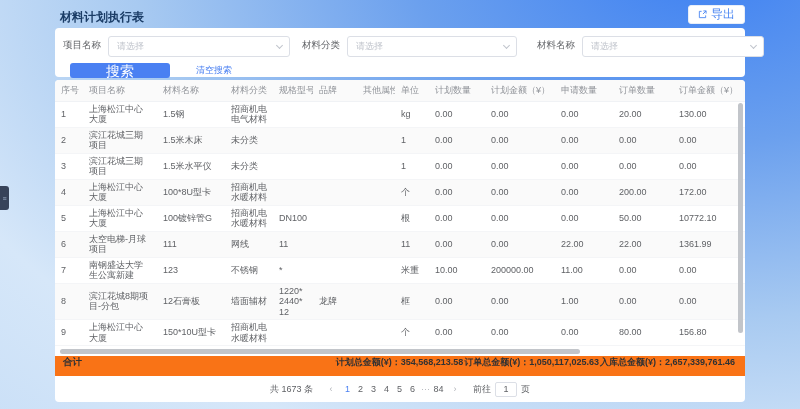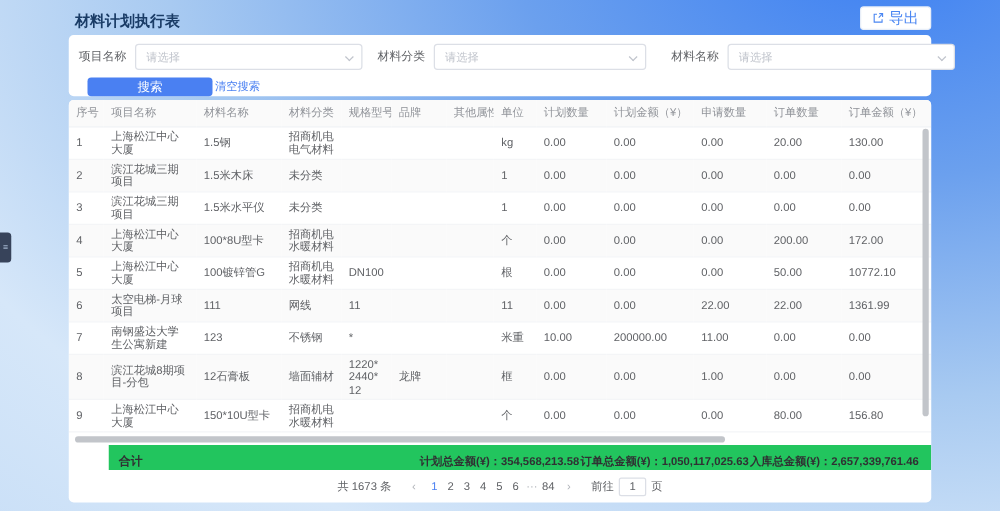--- a/index.html
+++ b/index.html
@@ -36,24 +36,24 @@
     font-size:9px; padding:0 18px 0 8px; color:#606266; outline:none;
     font-family:inherit;
   }
   .f-select input::placeholder { color:#c0c4cc; }
   .chev {
     position:absolute; right:8px; top:8px; width:5px; height:5px;
     border-right:1px solid #c0c4cc; border-bottom:1px solid #c0c4cc; transform:rotate(45deg);
   }
   .btn-row { display:flex; align-items:center; margin-top:6px; padding-left:7px; }
   .search-btn {
-    width:100px; height:15px; background:#4a80f2; color:#fff; font-size:10px;
+    width:100px; height:15px; background:#4a80f2; color:#fff; font-size:14px;
     border:none; border-radius:3px; cursor:pointer; font-family:inherit;
   }
-  .clear-link { margin-left:2px; color:#4a80f2; font-size:9px; cursor:pointer; }
+  .clear-link { margin-left:26px; color:#4a80f2; font-size:9px; cursor:pointer; }
   
   .table-card {
     position:absolute; left:55px; top:80px; width:690px; height:322px;
     background:#fff; border-radius:4px; display:flex; flex-direction:column; overflow:hidden;
   }
   .tbl-wrap { position:relative; height:268px; overflow:hidden; }
   table { width:690px; border-collapse:collapse; table-layout:fixed; }
   th {
     height:21px; font-size:9px; font-weight:400; color:#909399; text-align:left;
     padding:0 6px; white-space:nowrap; overflow:hidden; background:#fafafa;
@@ -69,22 +69,22 @@
     position:absolute; right:2px; top:23px; width:5px; height:230px;
     background:#c2c5ca; border-radius:3px; cursor:pointer;
   }
   .h-scroll-zone { position:relative; height:8px; }
   .h-scrollbar {
     position:absolute; left:5px; top:1px; width:520px; height:5px;
     background:#c2c5ca; border-radius:3px; cursor:pointer;
   }
   
   .summary {
-    height:20px; background:#22c55e; display:flex; align-items:flex-end;
-    padding:0 10px 0 8px; font-size:9px;margin-left:32px;
+    height:20px; background:#f97316; display:flex; align-items:flex-start;
+    padding:0 10px 0 8px; font-size:9px;
   }
   .sum-label { font-weight:bold; color:#303133; font-size:9.5px; }
   .totals { margin-left:auto; display:flex; gap:1px; }
   .totals .tot { color:#303133; font-weight:bold; white-space:nowrap; }
   
   .pagination {
     height:26px; display:flex; align-items:center; justify-content:center;
     font-size:9px; color:#606266; gap:4px;
   }
   .pg-total { margin-right:8px; }

